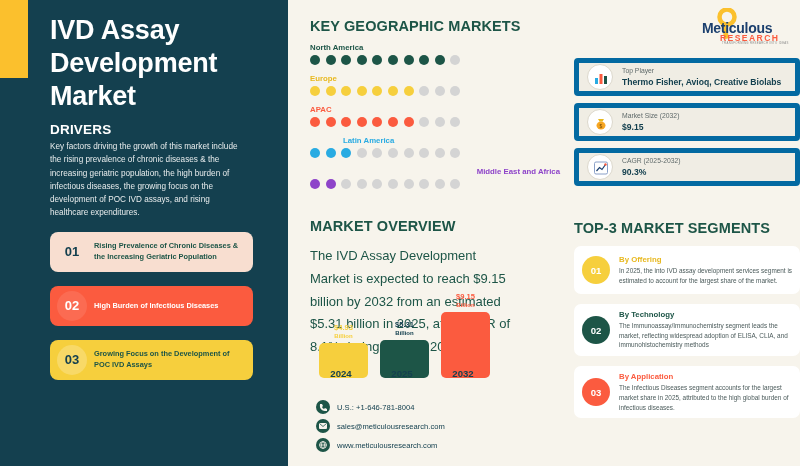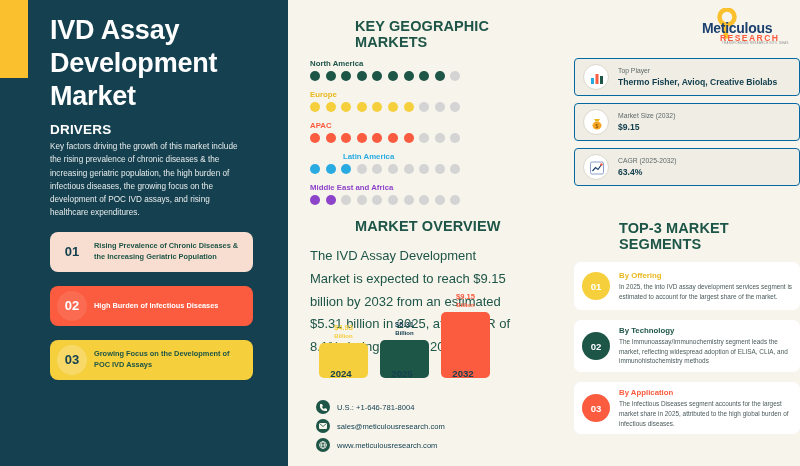--- a/index.html
+++ b/index.html
@@ -91,21 +91,20 @@
   #driver-2 .num-halo { background: rgba(255,255,255,0.10); }
   #driver-3 .num-halo { background: rgba(255,255,255,0.22); }
 
   
   #geo-section { position: absolute; left: 310px; top: 18px; width: 250px; }
   .section-title {
     color: #1d5547;
     font-size: 14.5px;
     font-weight: bold;
     letter-spacing: 0.1px;
-    margin-left: 45px;
   }
   .geo-row { margin-top: 9px; }
   .geo-label {
     font-size: 7.8px;
     font-weight: bold;
     margin-bottom: 3px;
   }
   .dots { display: flex; gap: 5.6px; }
   .dot { width: 10px; height: 10px; border-radius: 50%; background: #d4d4d4; }
 
@@ -197,21 +196,21 @@
     position: absolute;
     left: 22px; top: 33px;
     font-size: 2.8px;
     color: #8a8a8a;
     letter-spacing: 0.35px;
   }
 
   #stat-cards { position: absolute; left: 574px; top: 58px; width: 226px; }
   .stat-card {
     background: #f0ede4;
-    border: 1px solid #0369a1;
+    border: 5px solid #0369a1;
     border-radius: 4px;
     height: 38px;
     margin-bottom: 7px;
     display: flex;
     align-items: center;
     padding-left: 8px;
     overflow: hidden;
   }
   .stat-icon {
     width: 26px; height: 26px;
@@ -355,21 +354,21 @@
           <div class="dot"></div>
           <div class="dot"></div>
           <div class="dot"></div>
           <div class="dot"></div>
           <div class="dot"></div>
           <div class="dot"></div>
           <div class="dot"></div>
         </div>
       </div>
       <div class="geo-row">
-        <div class="geo-label" style="color: rgb(142, 68, 201);">Middle East and Africa</div>
+        <div class="geo-label" style="color: rgb(142, 68, 201); text-align: right;">Middle East and Africa</div>
         <div class="dots">
           <div class="dot" style="background: rgb(142, 68, 201);"></div>
           <div class="dot" style="background: rgb(142, 68, 201);"></div>
           <div class="dot"></div>
           <div class="dot"></div>
           <div class="dot"></div>
           <div class="dot"></div>
           <div class="dot"></div>
           <div class="dot"></div>
           <div class="dot"></div>
@@ -472,21 +471,21 @@
     <div class="stat-card">
       <div class="stat-icon">
         <svg width="16" height="16" viewBox="0 0 16 16">
           <rect x="1.5" y="2" width="13" height="12" rx="1.5" fill="none" stroke="#8aa0c8" stroke-width="1"></rect>
           <polyline points="3.5,11 6.5,7.5 9,9.5 12.5,4.5" fill="none" stroke="#1b3f6e" stroke-width="1.2"></polyline>
           <circle cx="12.5" cy="4.5" r="1.2" fill="#fb5b3f"></circle>
         </svg>
       </div>
       <div>
         <div class="stat-label">CAGR (2025-2032)</div>
-        <div class="stat-value">63.4%</div>
+        <div class="stat-value">90.3%</div>
       </div>
     </div>
   </div>
 
 <div id="segments-section">
   <div class="section-title">TOP-3 MARKET SEGMENTS</div>
   <div id="segments-list">
       <div class="segment-card">
         <div class="segment-num" style="background: rgb(246, 207, 61); color: rgb(255, 255, 255);">01</div>
         <div>

